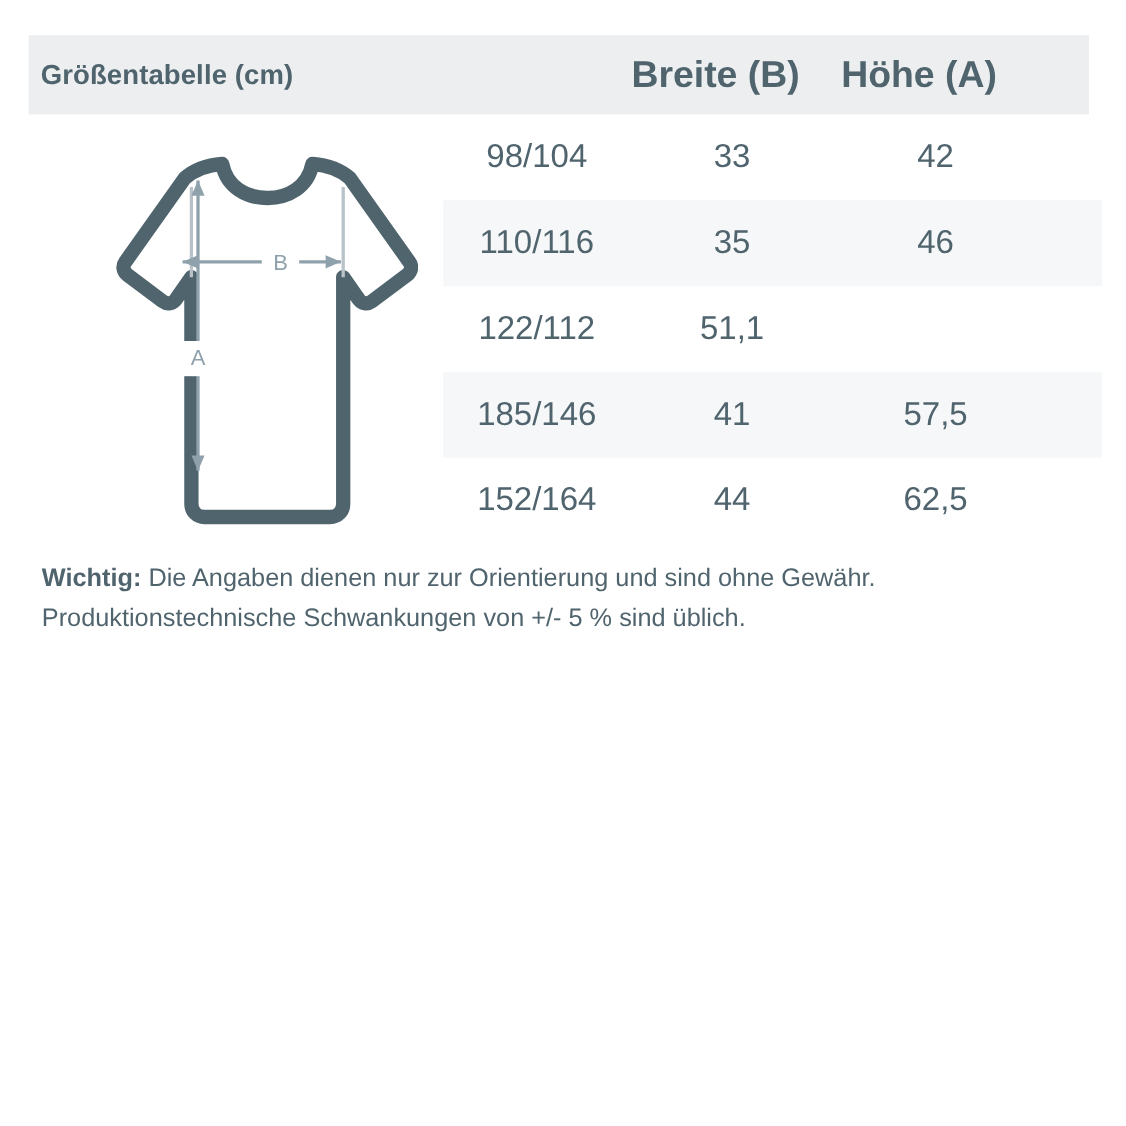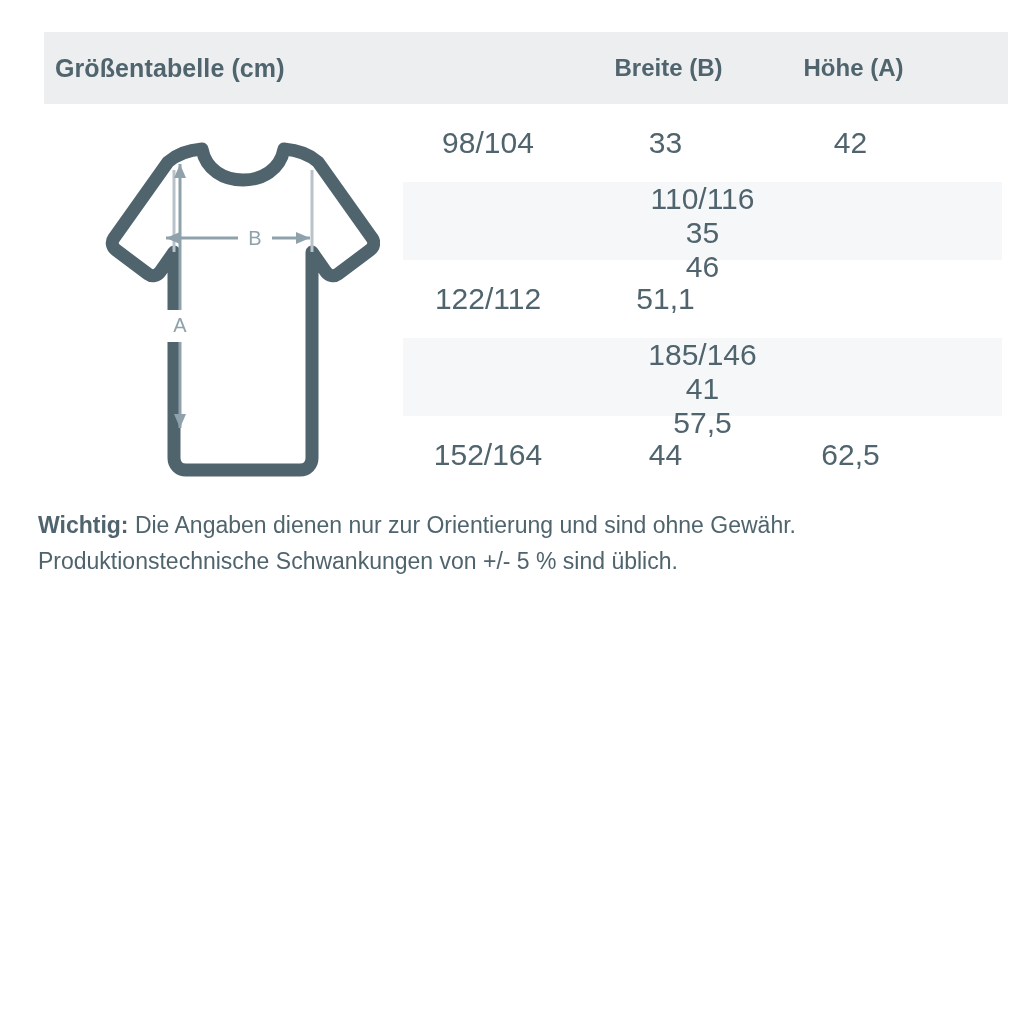--- a/index.html
+++ b/index.html
@@ -15,60 +15,60 @@
   .page {
     position: relative;
     width: 1024px;
     height: 1024px;
     overflow: hidden;
   }
 
   
   .header-row {
     position: absolute;
-    left: 44px;
+    left: 26px;
     top: 32px;
     width: 964px;
     height: 72px;
     background: #eceef0;
     display: flex;
     align-items: center;
   }
   .header-title {
     flex: 0 0 352px;
     padding-left: 11px;
     font-size: 25px;
     font-weight: bold;
     color: #50646e;
     letter-spacing: 0.1px;
   }
   .header-col {
     flex: 0 0 auto;
     text-align: center;
-    font-size: 24px;
+    font-size: 34px;
     font-weight: bold;
     color: #50646e;
   }
   .header-col.size { width: 180px; }
   .header-col.width { width: 185px; }
   .header-col.height { width: 185px; }
 
   
   .table {
     position: absolute;
     left: 403px;
     top: 104px;
     width: 599px;
   }
   .row {
     display: flex;
     align-items: center;
     height: 78px;
   }
-  .row.alt { background: #f6f7f8; flex-direction: column; }
+  .row.alt { background: #f6f7f8; }
   .cell {
     font-size: 30px;
     color: #50646e;
     text-align: center;
   }
   .cell.size { width: 170px; }
   .cell.width { width: 185px; }
   .cell.height { width: 185px; }
 
   

